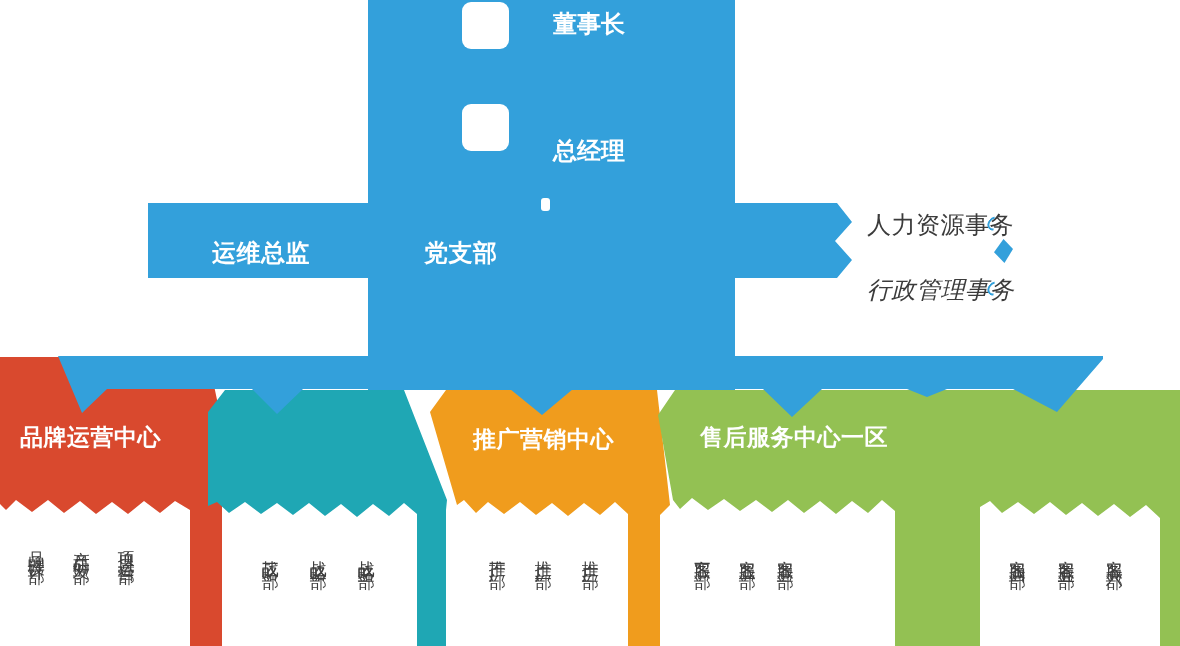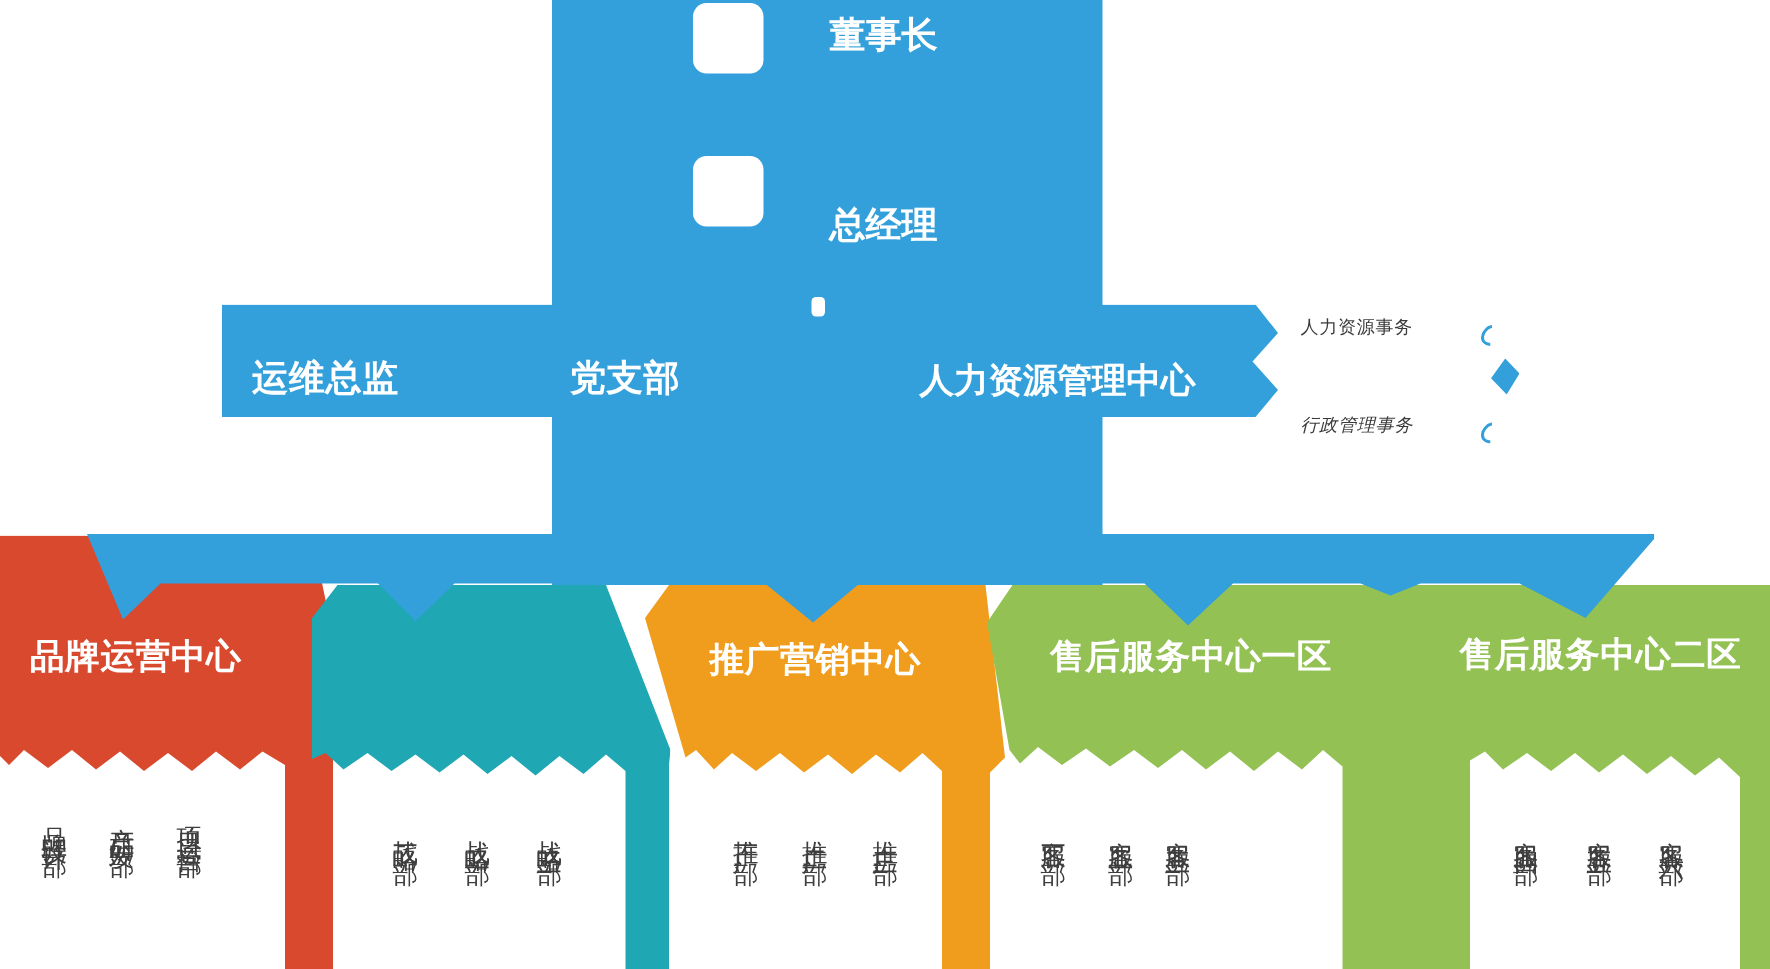--- a/index.html
+++ b/index.html
@@ -35,24 +35,24 @@
       185px 112px,170px 125px,154px 113px,138px 126px,122px 113px,106px 125px,90px 112px,74px 124px,
       58px 112px,46px 123px,34px 110px,27px 115px);}
   .blk-green{left:658px;top:390px;width:522px;height:256px;background:#93C153;
     clip-path:polygon(0 25px,17px 0,522px 0,522px 256px,502px 256px,502px 128px,
       488px 115px,472px 127px,456px 114px,440px 126px,424px 113px,408px 125px,392px 112px,376px 124px,
       360px 112px,344px 123px,332px 111px,322px 117px,322px 256px,237px 256px,237px 121px,
       224px 110px,210px 123px,194px 111px,178px 124px,162px 111px,146px 123px,130px 110px,114px 122px,
       98px 110px,82px 121px,66px 109px,50px 120px,34px 108px,22px 119px,15px 110px);}
   
   .toplabel{color:#fff;font-weight:700;font-size:24px;line-height:1;}
-  .midlabel{color:#fff;font-weight:700;font-size:24px;line-height:1;letter-spacing:0.5px;}
+  .midlabel{color:#fff;font-weight:700;font-size:24px;line-height:1;letter-spacing:0.5px;margin-left:44px;}
   .hrlabel{color:#fff;font-weight:700;font-size:23px;line-height:1;}
   .ctitle{color:#fff;font-weight:700;font-size:23px;line-height:1;letter-spacing:0.5px;}
-  .annex{color:#3B3B3B;font-size:12px;line-height:1.2;letter-spacing:0.5px;}
+  .annex{color:#3B3B3B;font-size:24px;line-height:1.2;letter-spacing:0.5px;}
   .vtext{writing-mode:vertical-rl;text-orientation:upright;font-size:17px;letter-spacing:4px;
     color:#3E3E3E;line-height:1.1;}
   
   .cmark{width:8px;height:11px;border:2px solid #33A0DB;border-radius:50%;
     border-top-color:transparent;border-right-color:transparent;transform:rotate(40deg);}
   .diamond{left:994px;top:239px;width:19px;height:24px;background:#33A0DB;
     clip-path:polygon(50% 0,100% 42%,55% 100%,0 55%);}
 </style>
 </head>
 <body>
@@ -69,32 +69,30 @@
   <div class="abs blue-fill bottom-band"></div>
 
   <div class="abs wbox" style="left:462px;top:2px;"></div>
   <div class="abs toplabel" style="left:553px;top:12px;">董事长</div>
   <div class="abs wbox" style="left:462px;top:104px;"></div>
   <div class="abs toplabel" style="left:553px;top:115px;margin-top:24px;">总经理</div>
   <div class="abs wtick"></div>
 
   <div class="abs midlabel" style="left:168px;top:241px;">运维总监</div>
   <div class="abs midlabel" style="left:380px;top:241px;">党支部</div>
-  <div class="abs hrlabel" style="left:613px;top:242px;">人力资源管理中心</div>
 
   <div class="abs annex" style="left:867px;top:211px;">人力资源事务</div>
   <div class="abs cmark" style="left:988px;top:216px;"></div>
   <div class="abs annex" style="left:867px;top:276px;font-style:italic;">行政管理事务</div>
   <div class="abs cmark" style="left:988px;top:281px;"></div>
   <div class="abs diamond"></div>
 
   <div class="abs ctitle" style="left:20px;top:426px;">品牌运营中心</div>
   <div class="abs ctitle" style="left:473px;top:428px;text-align:right;">推广营销中心</div>
   <div class="abs ctitle" style="left:700px;top:426px;text-align:right;">售后服务中心一区</div>
-  <div class="abs ctitle" style="left:973px;top:425px;">售后服务中心二区</div>
 
   <div class="abs vtext" style="left:26px;top:538px;">品牌设计部</div>
   <div class="abs vtext" style="left:71px;top:538px;">产品研发部</div>
   <div class="abs vtext" style="left:116px;top:538px;">项目运营部</div>
 
   <div class="abs vtext" style="left:260px;top:547px;">战略一部</div>
   <div class="abs vtext" style="left:308px;top:547px;">战略二部</div>
   <div class="abs vtext" style="left:356px;top:547px;">战略三部</div>
 
   <div class="abs vtext" style="left:487px;top:547px;">推广一部</div>

